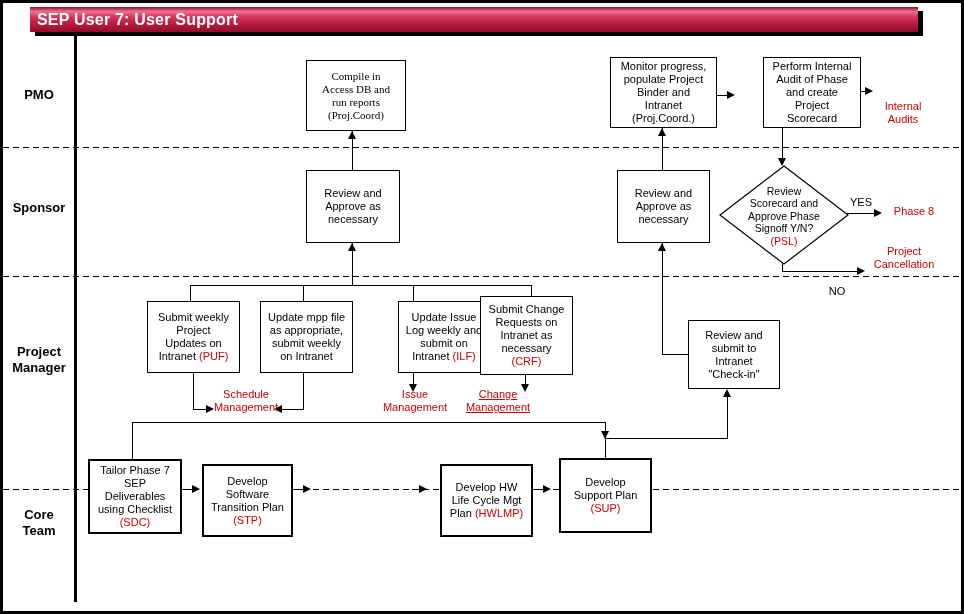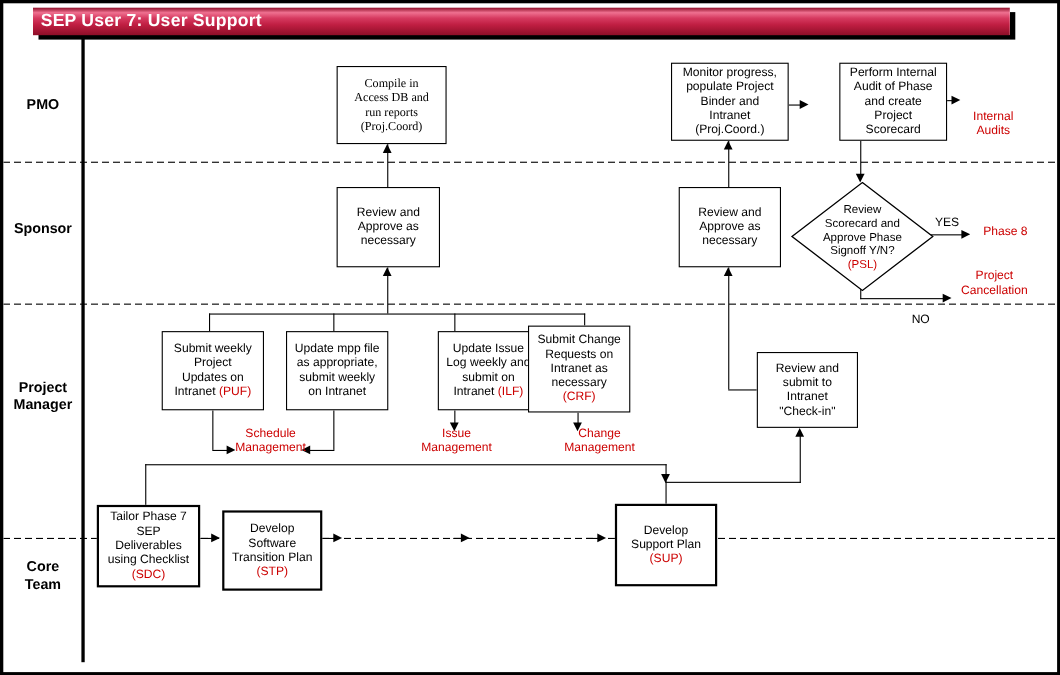--- a/index.html
+++ b/index.html
@@ -199,31 +199,36 @@
 Deliverables
 using Checklist
 </span><span class="rd">(SDC)</span></div>
   </div>
   <div class="bx b2" style="left:199px;top:461px;width:91px;height:73px;">
     <div class="tx"><span>Develop
 Software
 Transition Plan
 </span><span class="rd">(STP)</span></div>
   </div>
+  <div class="bx b2" style="left:437px;top:461px;width:93px;height:73px;">
+    <div class="tx"><span>Develop HW
+Life Cycle Mgt
+Plan </span><span class="rd">(HWLMP)</span></div>
+  </div>
   <div class="bx b2" style="left:556px;top:455px;width:93px;height:75px;">
     <div class="tx"><span>Develop
 Support Plan
 </span><span class="rd">(SUP)</span></div>
   </div>
 
   <div class="lbl rd" style="left:197px;top:385px;width:92px;">Schedule
 Management</div>
   <div class="lbl rd" style="left:366px;top:385px;width:92px;">Issue
 Management</div>
-  <div class="lbl rd" style="left:496px;top:385px;width:92px;">Change
+  <div class="lbl rd" style="left:449px;top:385px;width:92px;text-decoration:underline;">Change
 Management</div>
   <div class="lbl rd" style="left:873px;top:73px;width:54px;margin-top:24px;">Internal
 Audits</div>
   <div class="lbl rd" style="left:887px;top:202px;width:48px;">Phase 8</div>
   <div class="lbl rd" style="left:865px;top:242px;width:72px;">Project
 Cancellation</div>
   <div class="lbl" style="left:843px;top:193px;width:30px;">YES</div>
   <div class="lbl" style="left:821px;top:251px;width:26px;margin-top:31px;">NO</div>
 
   <div id="banner">

